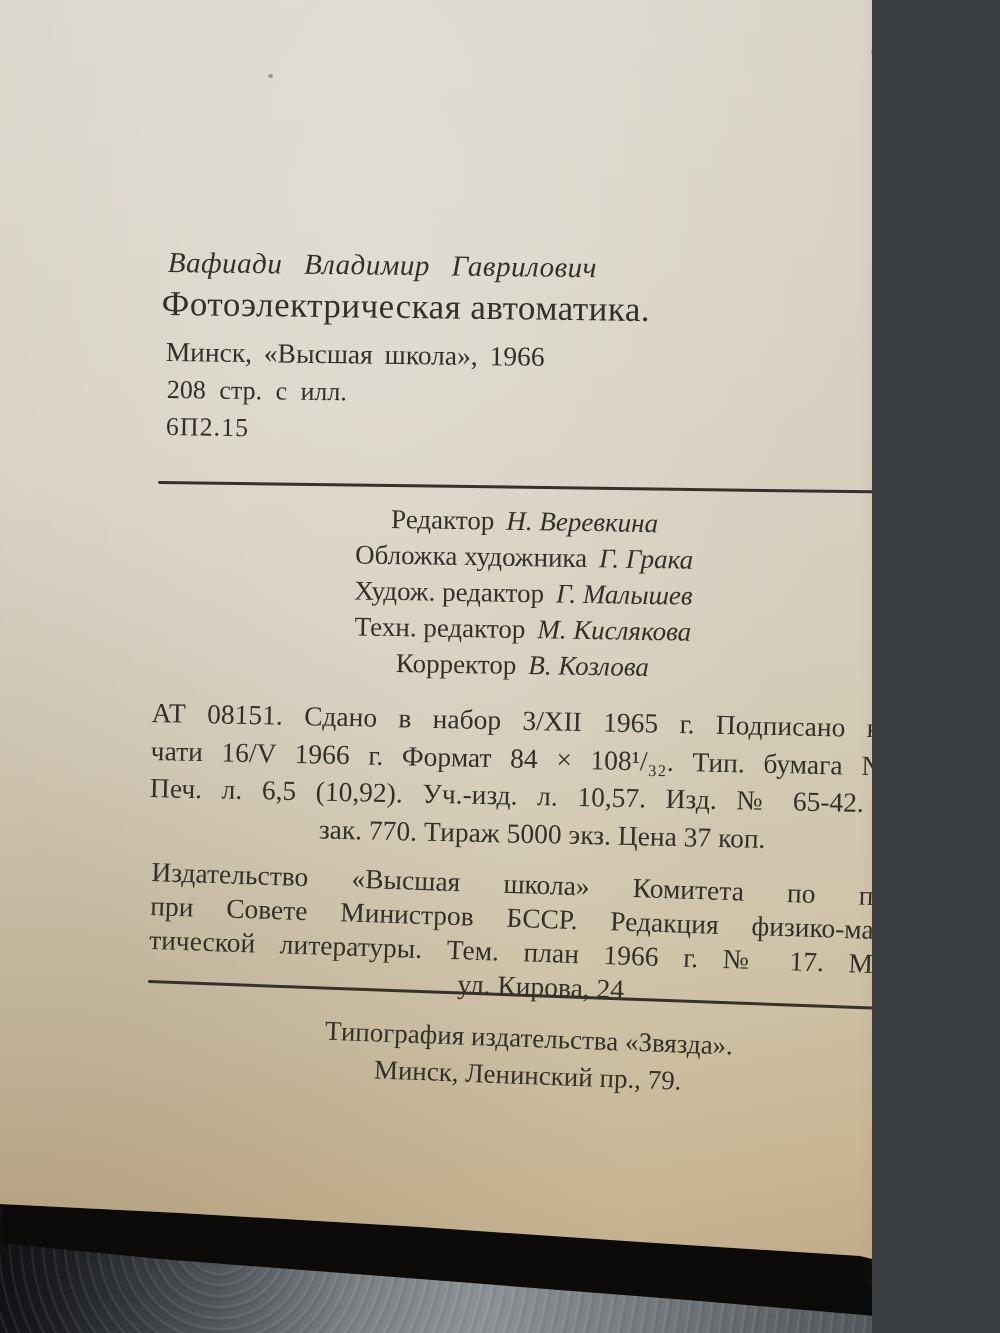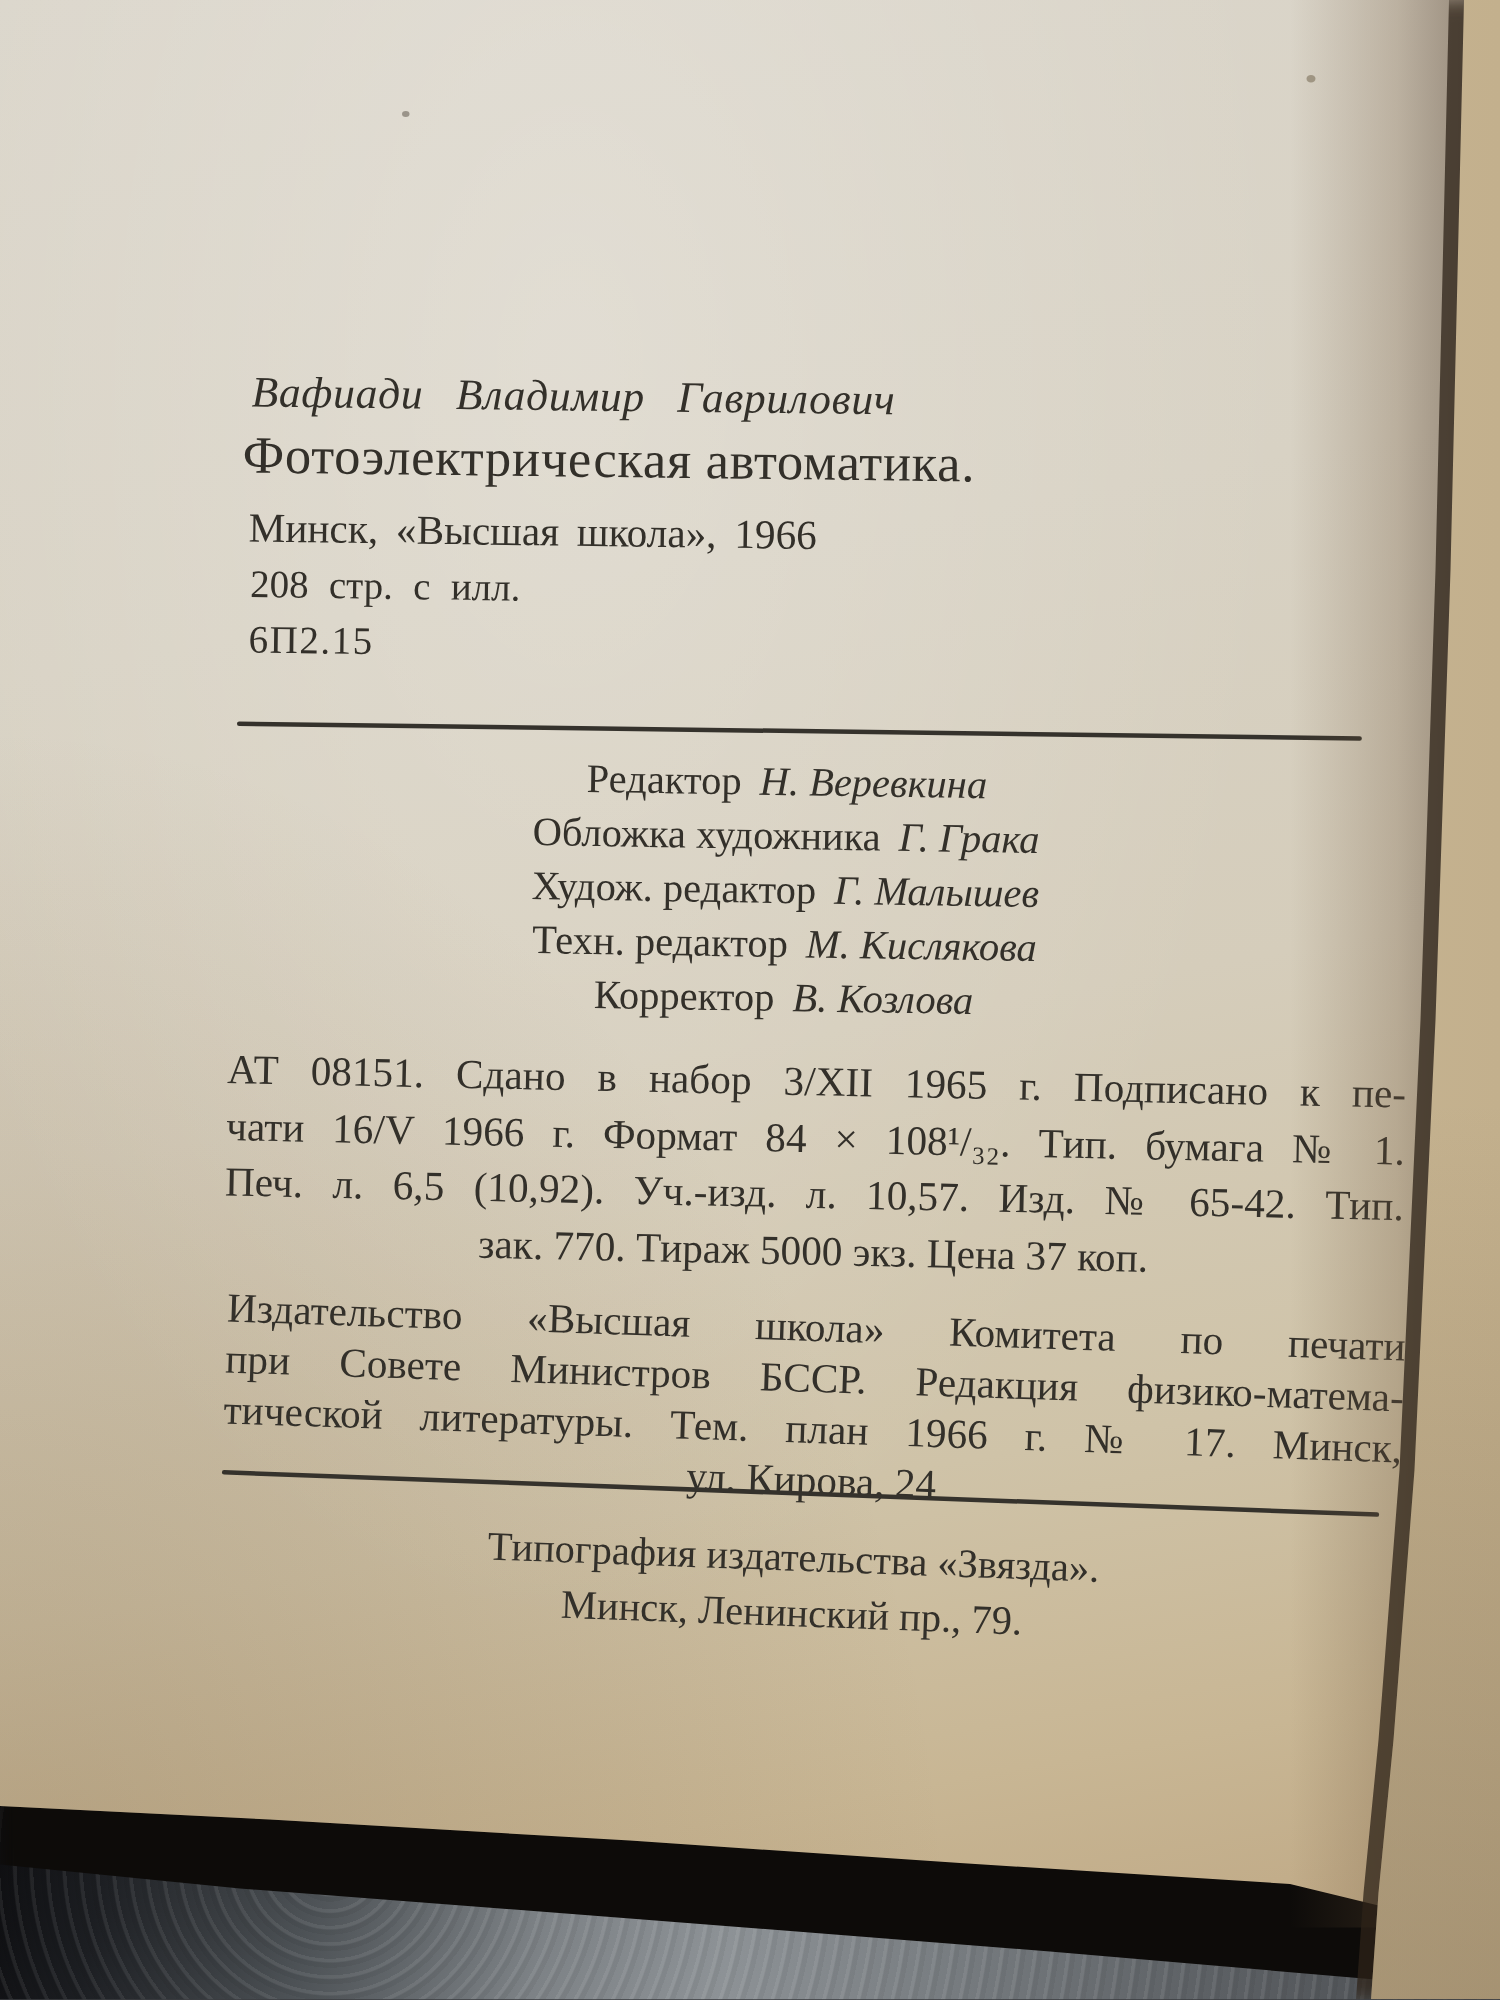--- a/index.html
+++ b/index.html
@@ -1,21 +1,21 @@
 <!DOCTYPE html>
 <html><head>
 <meta charset="utf-8">
 <style>
   html,body{margin:0;padding:0;}
   body{
     width:1000px;height:1333px;overflow:hidden;
     font-family:"Liberation Serif","DejaVu Serif",serif;
     background:#3a3d40;
   }
-  .photo{position:relative;width:1000px;height:1333px;overflow:hidden;}
+  .photo{position:relative;width:872px;height:1333px;overflow:hidden;}
 
   
   .fabric{
     position:absolute;left:0;top:1100px;width:1000px;height:233px;
     background:
       repeating-radial-gradient(circle at 22% 60%, rgba(255,255,255,0.07) 0 2px, rgba(0,0,0,0.05) 3px 6px, transparent 6px 11px),
       linear-gradient(100deg,#0a0a0c 0%,#1c1e22 9%,#4b5054 22%,#7d8286 38%,#8d9296 50%,#787d81 64%,#5e6266 80%,#484b4f 100%);
   }
 
   

